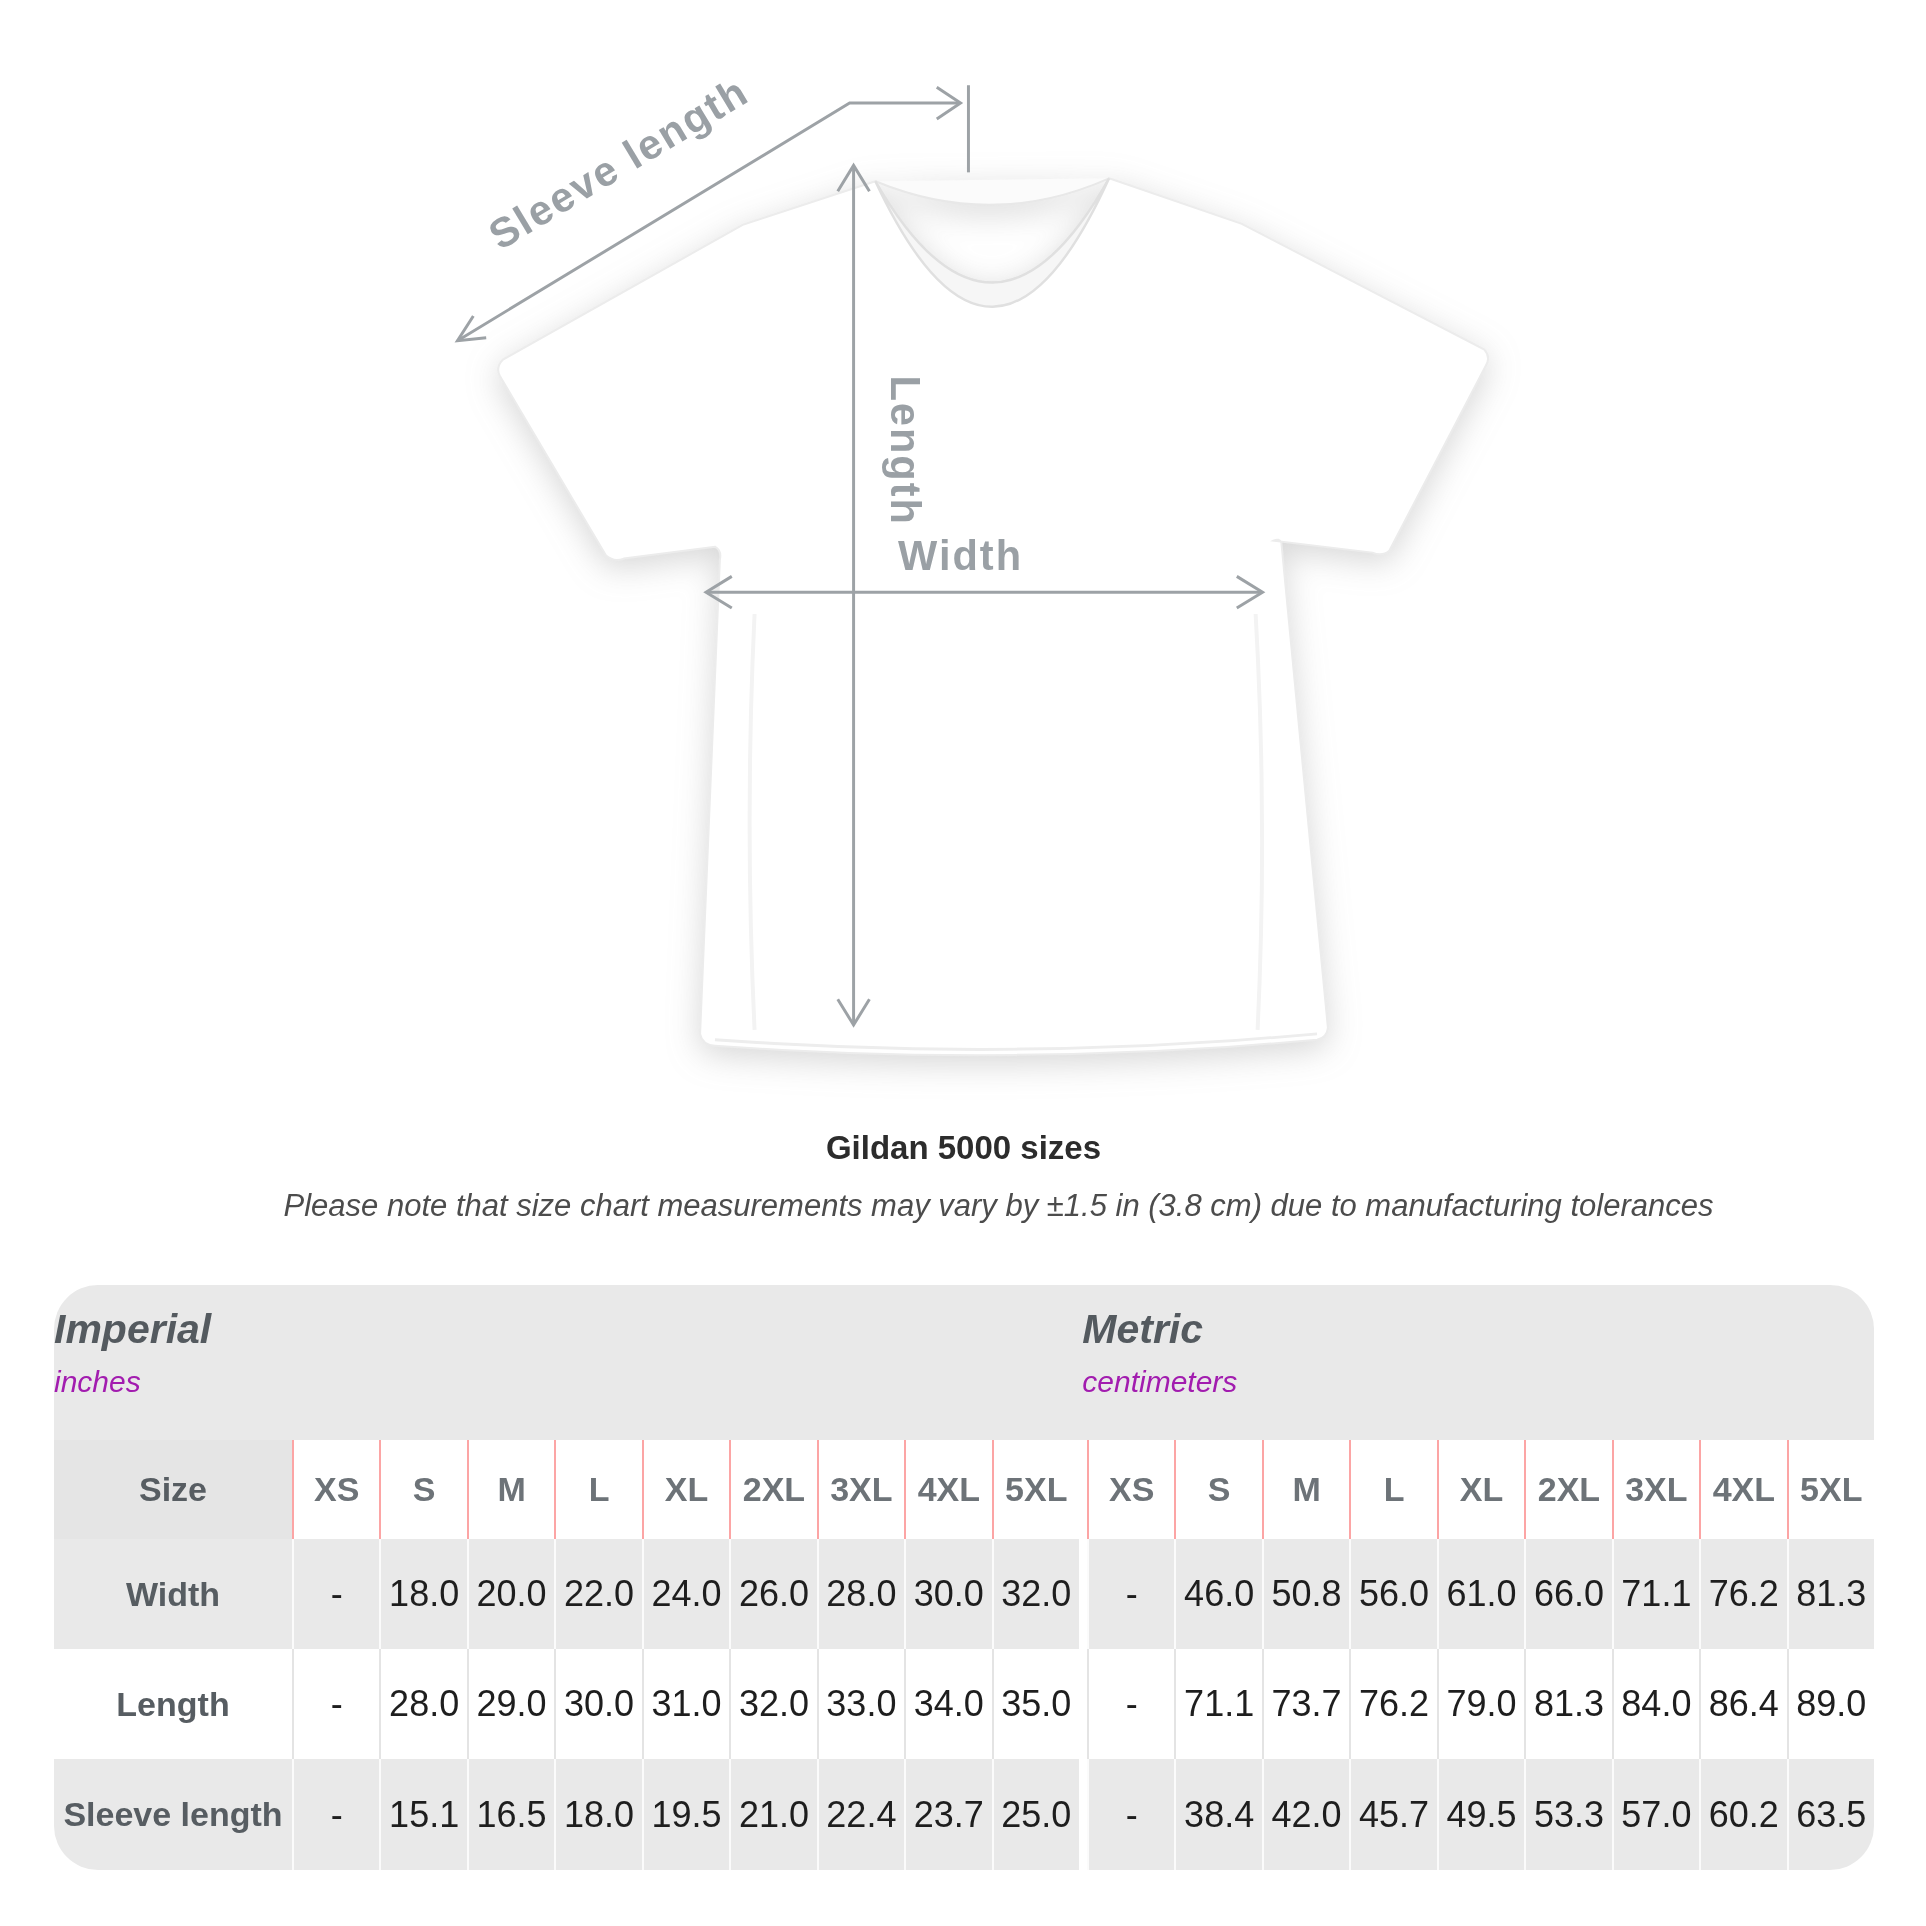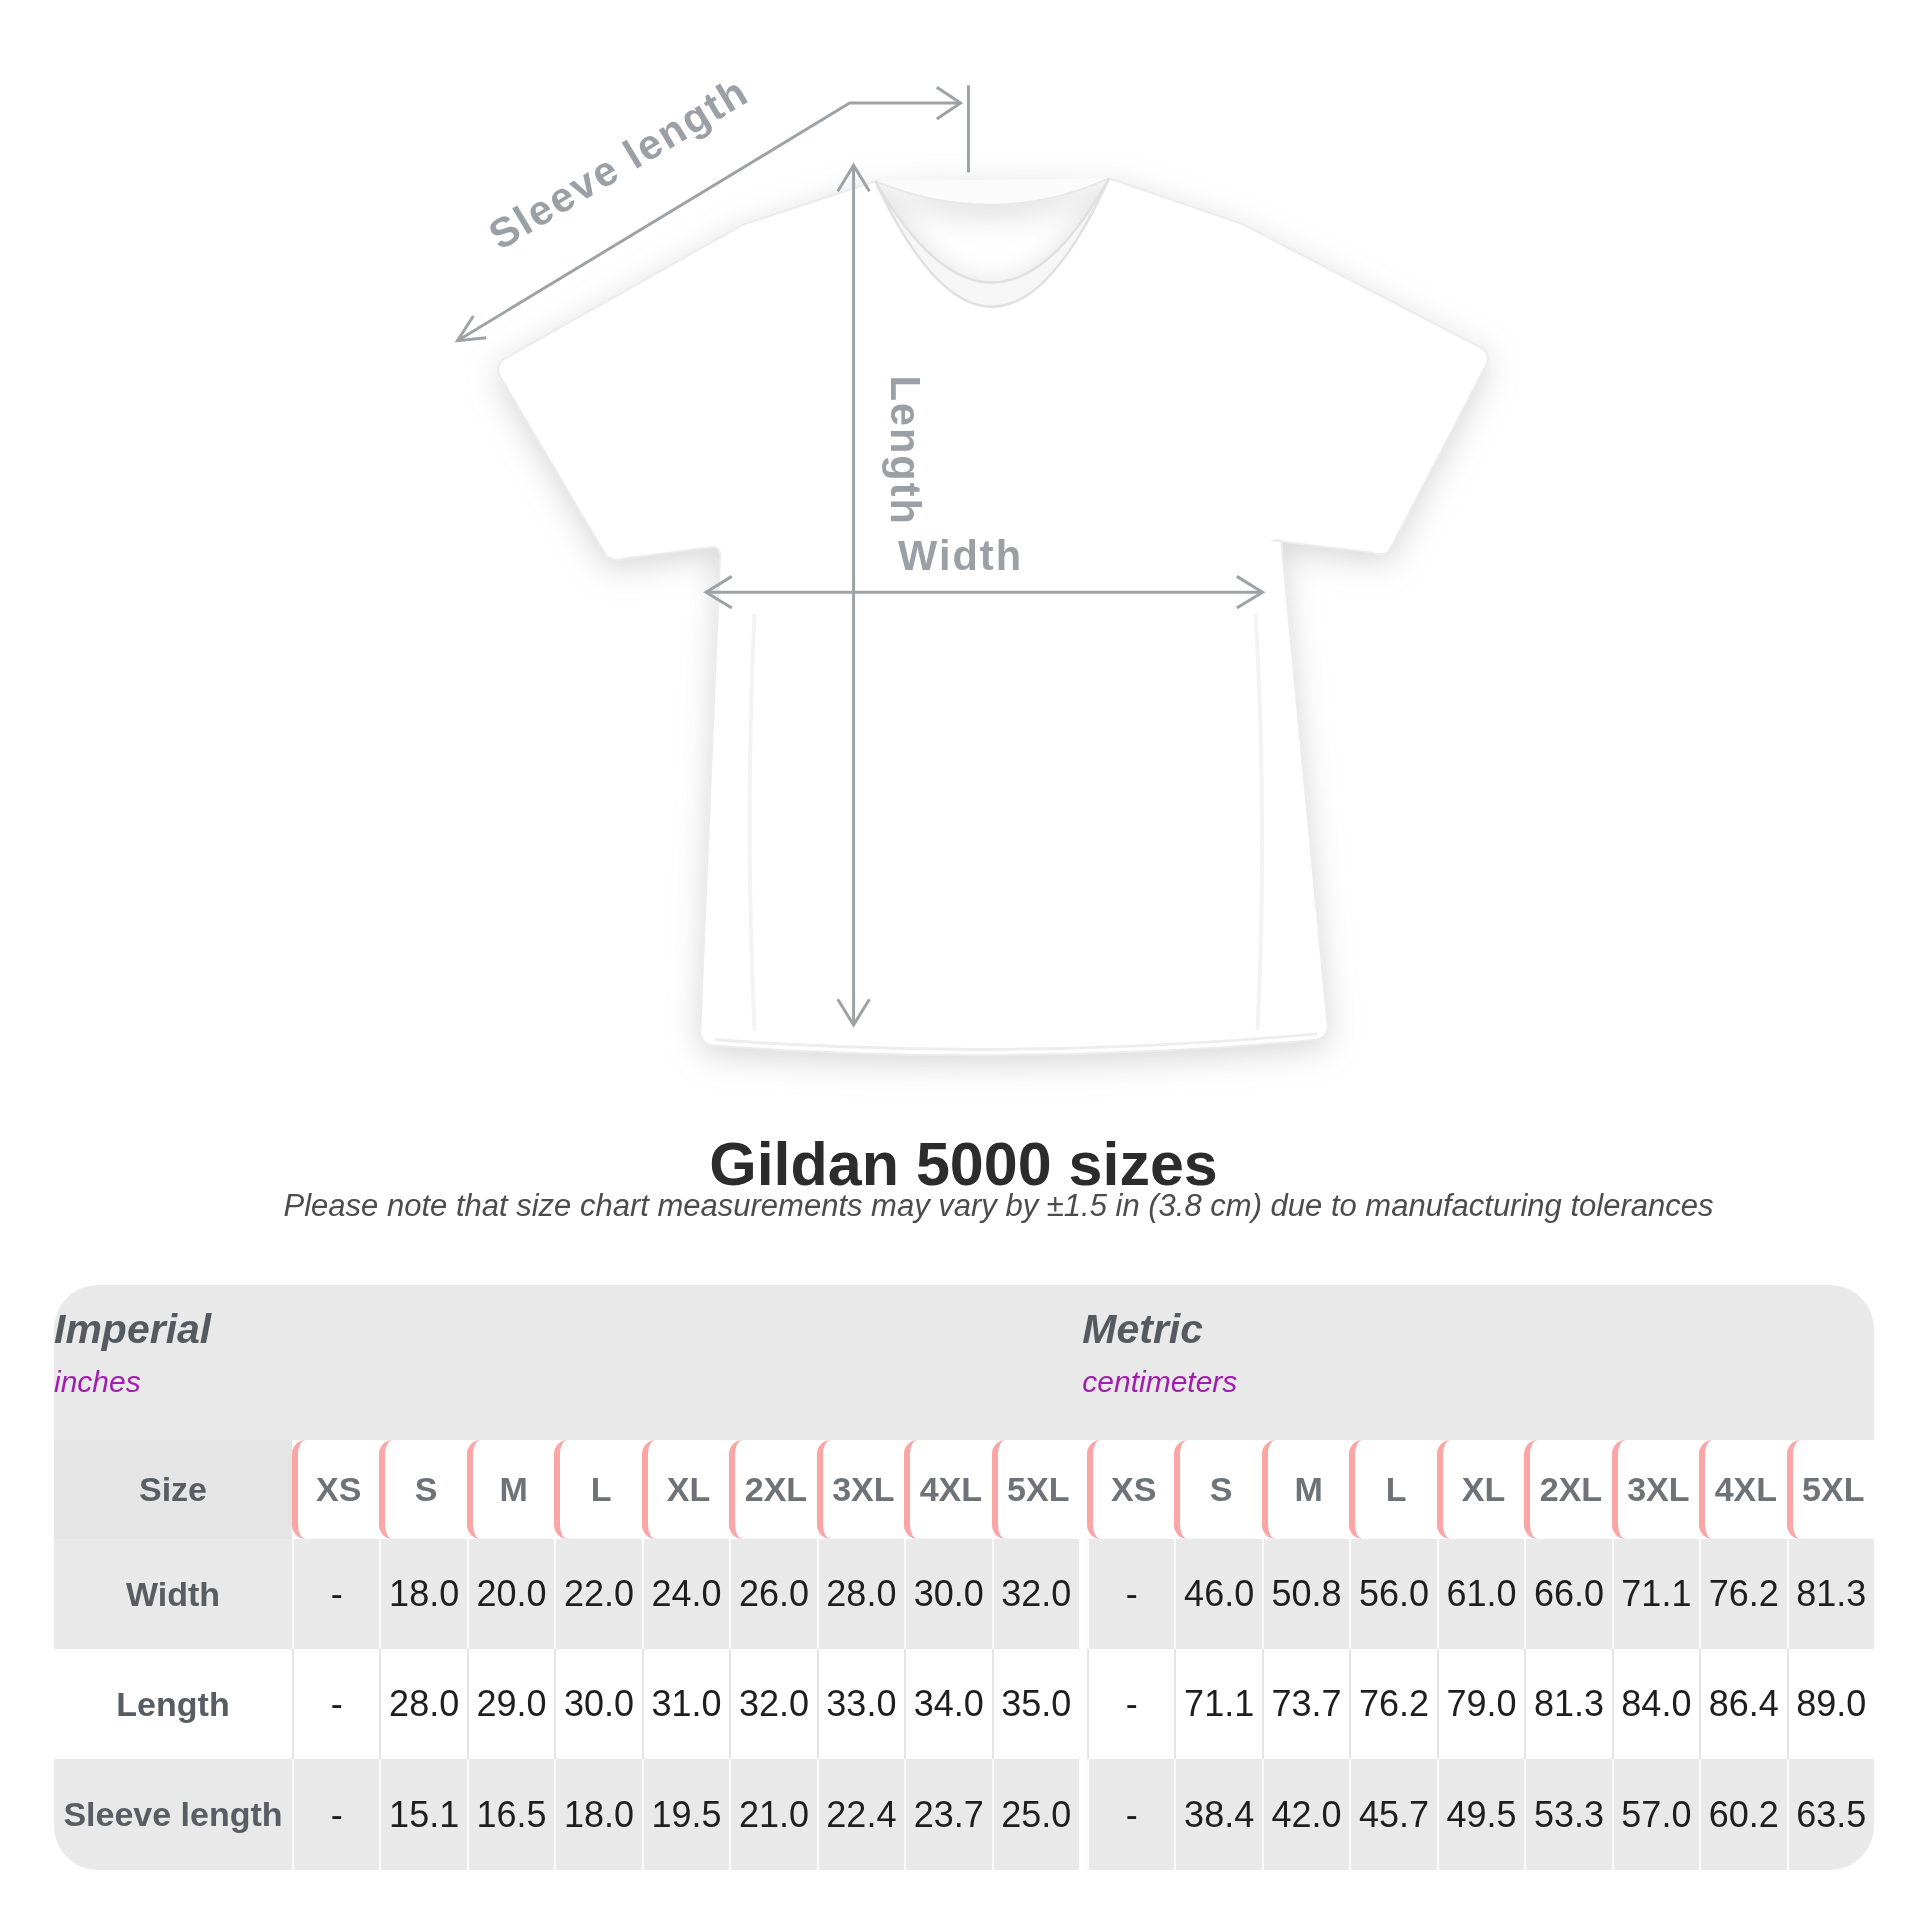--- a/index.html
+++ b/index.html
@@ -7,41 +7,41 @@
     position:relative;width:1927px;height:1927px;background:#ffffff;overflow:hidden;
     font-family:"Liberation Sans","DejaVu Sans",sans-serif;
   }
   
   .diagram{position:absolute;left:0;top:0;width:1927px;height:1129px;}
   .shirt{filter:drop-shadow(0px 8px 16px rgba(110,110,110,0.28));}
   .dim-line{stroke:#9da2a6;stroke-width:3;fill:none;}
   .dim-label{fill:#9aa0a5;font-weight:bold;font-size:42px;letter-spacing:2px;}
   
   .title{position:absolute;left:0;top:1129px;width:100%;text-align:center;
-    font-size:61px;font-weight:bold;color:#2c2c2c;}
+    font-size:33px;font-weight:bold;color:#2c2c2c;}
   .subtitle{position:absolute;left:0;top:1188px;width:100%;text-align:center;
     font-size:31px;font-style:italic;color:#4c4c4c;padding-left:35px;}
   
   .size-table{
     position:absolute;left:54px;top:1285px;width:1820px;height:585px;
     border-radius:44px;overflow:hidden;
     display:grid;
     grid-template-columns:238px repeat(9,1fr) 8px repeat(9,1fr);
     grid-template-rows:155px 99px 110px 110px 111px;
   }
   .band{grid-column:1/-1;background:#e9e9e9;display:flex;}
   .band-half{display:flex;flex-direction:column;justify-content:center;
     gap:12px;padding-bottom:20px;}
   .band-left{width:56.5%;}
   .band-right{width:43.5%;}
   .g-label{font-size:41px;font-weight:bold;font-style:italic;color:#545a5f;}
   .g-unit{font-size:30px;font-style:italic;color:#a21caf;}
   .cell{display:flex;align-items:center;justify-content:center;min-width:0;}
-  .hcell{background:#ffffff;border-left:6px solid #fca5a5;
-    font-size:34px;font-weight:bold;color:#6d7378;border-radius:14px;}
+  .hcell{background:#ffffff;border-left:2px solid #fca5a5;
+    font-size:34px;font-weight:bold;color:#6d7378;}
   .corner{background:#e5e5e5;font-size:34px;font-weight:bold;color:#575d62;}
   .rlabel{font-size:34px;font-weight:bold;color:#575d62;}
   .dcell{font-size:36px;color:#1e1e1e;}
   .row-gray{background:#e9e9e9;}
   .row-gray.dcell{border-left:2px solid rgba(255,255,255,0.8);}
   .row-white{background:#ffffff;}
   .row-white.dcell{border-left:2px solid #e4e4e4;}
   .gap{background:#ffffff;}
 </style>
 </head>

